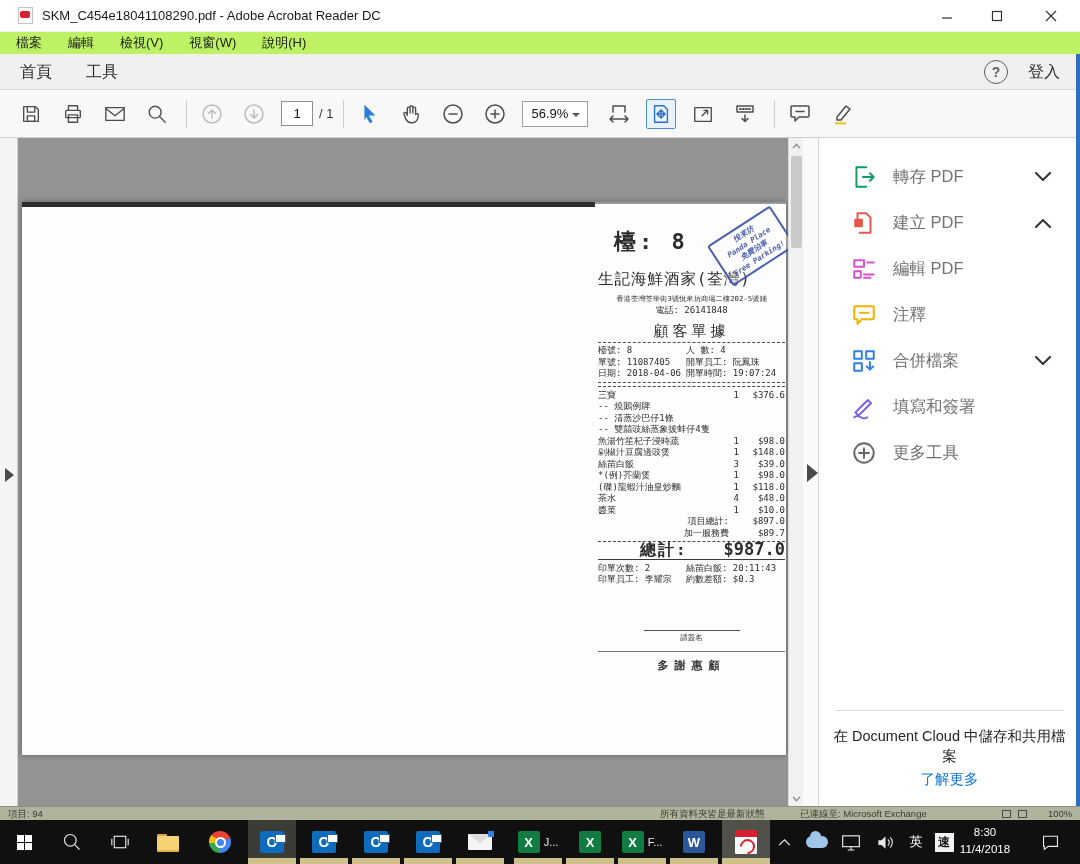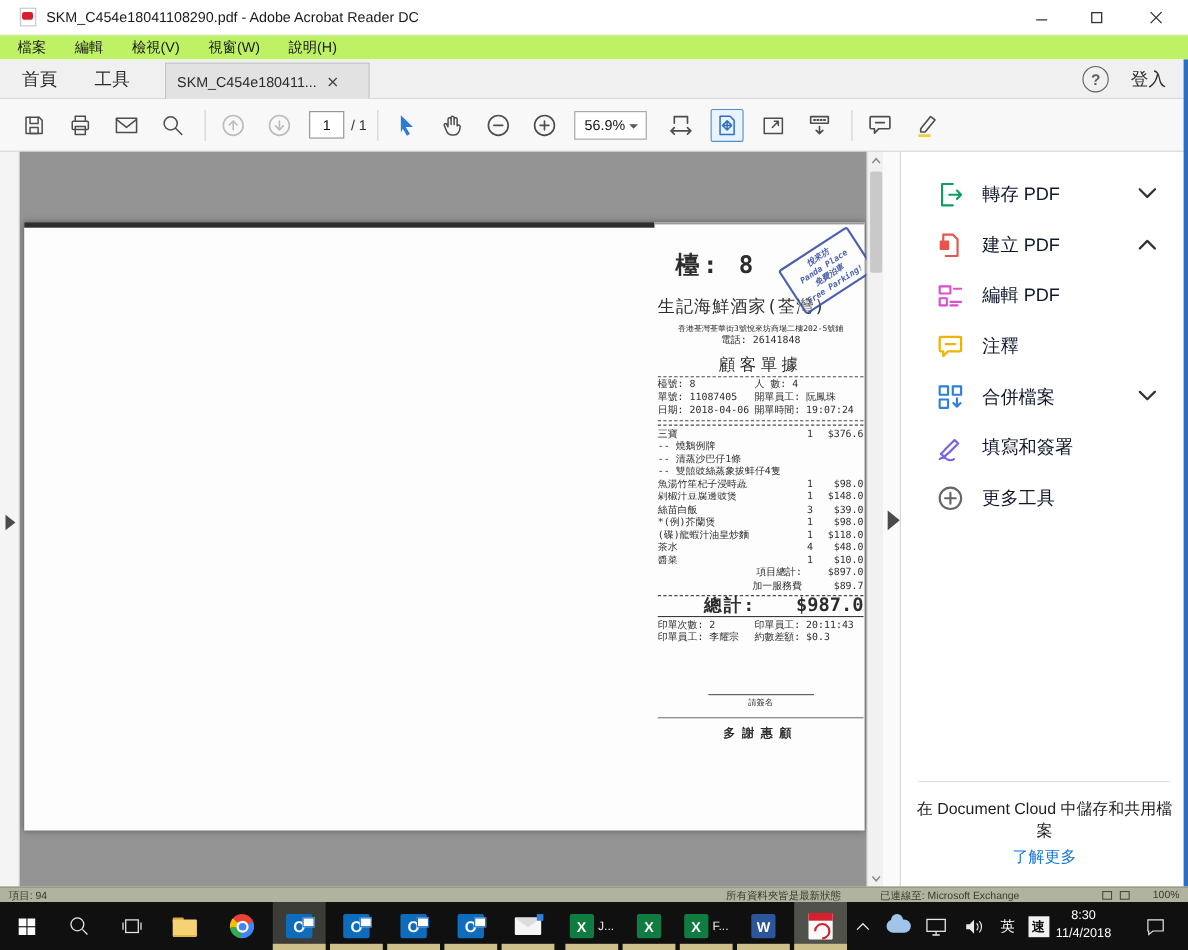--- a/index.html
+++ b/index.html
@@ -115,21 +115,21 @@
   .right-toggle { position:absolute; left:807px; top:464px; width:0; height:0;
     border-top:9px solid transparent; border-bottom:9px solid transparent; border-left:11px solid #4a4a4a; }
 
   
   .rightpanel { position:absolute; left:818px; top:138px; width:262px; height:668px; background:#fff;
     border-left:1px solid #d4d4d4; }
   .rp-item { position:absolute; left:0; width:262px; height:46px; display:flex; align-items:center;
     padding-left:32px; cursor:default; }
   .rp-ico { width:26px; height:26px; margin-right:16px; display:flex; align-items:center;
     justify-content:center; flex:0 0 auto; }
-  .rp-label { font-size:16.5px; color:#0f172a; }
+  .rp-label { font-size:16.5px; color:#737373; }
   .rp-chev { position:absolute; right:30px; }
   .rp-chev svg { stroke:#333; stroke-width:2; fill:none; stroke-linecap:round; stroke-linejoin:round; }
   .rp-cloud-div { position:absolute; left:16px; right:16px; top:572px; border-top:1px solid #dedede; }
   .rp-cloud-text { position:absolute; left:14px; right:14px; top:588px; font-size:14.5px;
     line-height:20px; color:#1f1f1f; text-align:center; }
   .rp-learn { position:absolute; left:0; right:0; top:632px; text-align:center; font-size:14.5px;
     color:#1477d4; }
 
   
   .statusbar { position:absolute; left:0; top:806px; width:1080px; height:14px; background:#b2b39f;
@@ -217,26 +217,20 @@
     <span>檔案</span>
     <span>編輯</span>
     <span>檢視(V)</span>
     <span>視窗(W)</span>
     <span>說明(H)</span>
   </div>
 
   <div class="tabbar">
     <div class="tab-simple" style="left:20px">首頁</div>
     <div class="tab-simple" style="left:86px">工具</div>
-    <div class="doc-tab">
-      <span>SKM_C454e180411...</span>
-      <svg width="9" height="9" viewBox="0 0 10 10">
-          <path d="M1 1l8 8M9 1L1 9" fill="none"></path>
-        </svg>
-    </div>
     <div class="help-circle">
       <span>?</span>
     </div>
     <div class="signin">登入</div>
   </div>
 
   <div class="toolbar">
     <div class="tbi">
       <svg width="22" height="22" viewBox="0 0 24 24">
         <path d="M4 4h13l3 3v13H4z"></path>
@@ -443,21 +437,21 @@
           <span class="val">$89.7</span>
         </div>
         <div class="sep-d"></div>
         <div class="r-total">
           <span class="lbl">總計:</span>
           <span class="val">$987.0</span>
         </div>
         <div class="sep-s"></div>
         <div class="r-info">
           <span class="r-il">印單次數: 2</span>
-          <span class="r-ir">印單員工: 20:11:43</span>
+          <span class="r-ir">絲苗白飯: 20:11:43</span>
         </div>
         <div class="r-info">
           <span class="r-il">印單員工: 李耀宗</span>
           <span class="r-ir">約數差額: $0.3</span>
         </div>
         <div class="r-signwrap">
           <div class="r-signline"></div>
           <div class="r-sign">請簽名</div>
         </div>
         <div class="r-botline"></div>

